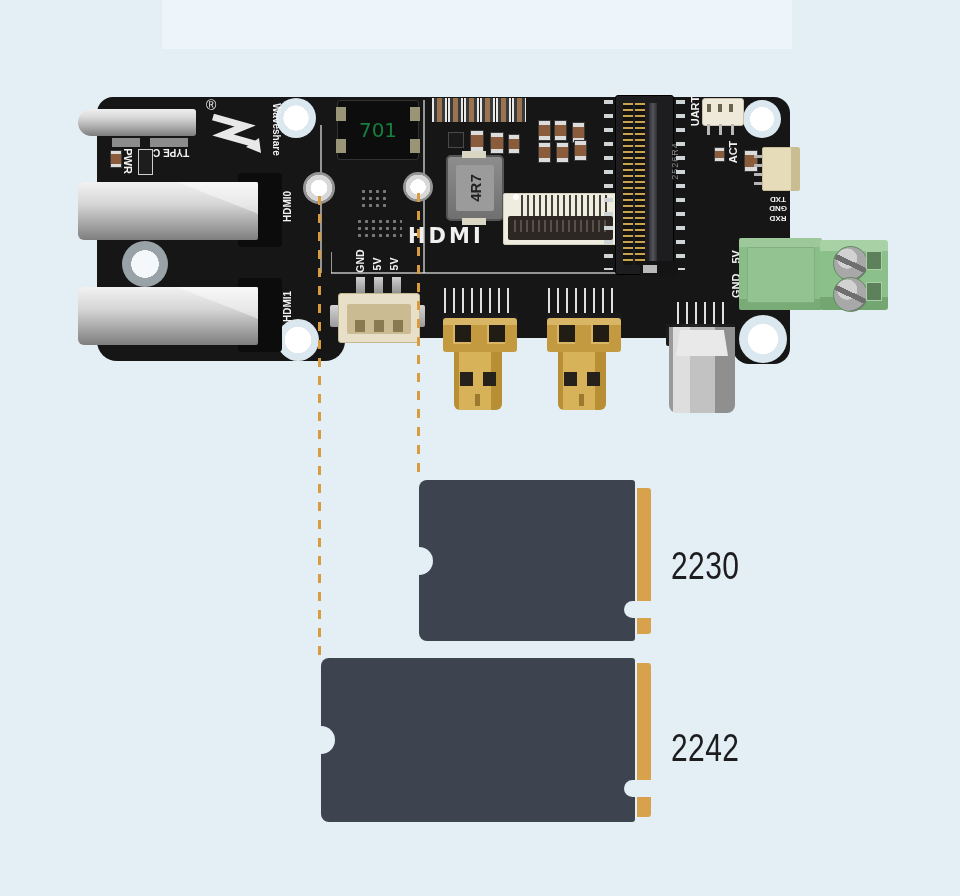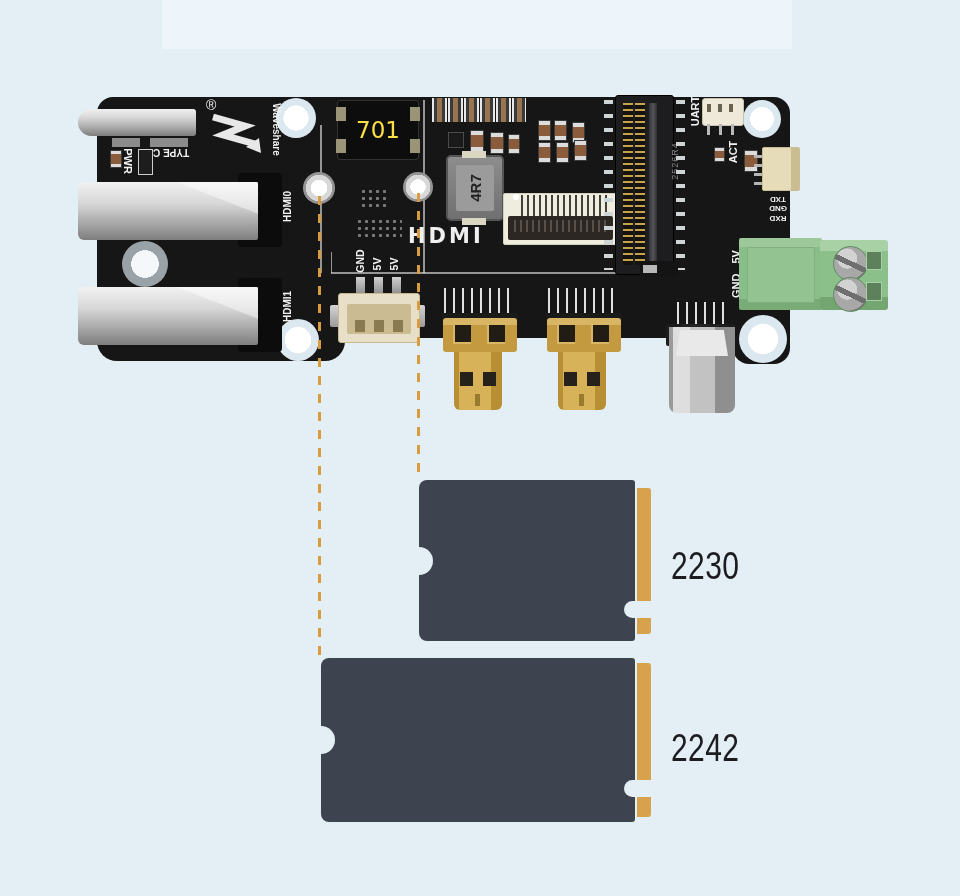--- a/index.html
+++ b/index.html
@@ -90,21 +90,21 @@
   <div class="vlabel" style="left:153px;top:147px;font-size:10px;transform:rotate(180deg);">TYPE C</div>
   <div class="vlabel" style="left:272px;top:201px;font-size:10px;transform:rotate(-90deg);">HDMI0</div>
   <div class="vlabel" style="left:272px;top:301px;font-size:10px;transform:rotate(-90deg);">HDMI1</div>
 
   <div class="abs" style="left:337px;top:100px;width:80px;height:58px;background:#0d0d0d;border:1px solid #323232;border-radius:3px;">
     <div class="abs" style="left:-2px;top:6px;width:10px;height:14px;background:#9a9576;"></div>
     <div class="abs" style="right:-2px;top:6px;width:10px;height:14px;background:#9a9576;"></div>
     <div class="abs" style="left:-2px;bottom:6px;width:10px;height:14px;background:#9a9576;"></div>
     <div class="abs" style="right:-2px;bottom:6px;width:10px;height:14px;background:#9a9576;"></div>
     <div class="abs" style="left:0;top:0;width:100%;height:100%;display:flex;align-items:center;justify-content:center;
-                color:#fde047;font-size:23px;font-family:'DejaVu Sans',sans-serif;">701</div>
+                color:#15803d;font-size:20px;font-family:'DejaVu Sans',sans-serif;">701</div>
   </div>
 
   <div class="abs" style="left:432px;top:98px;width:94px;height:24px;
               background:repeating-linear-gradient(90deg,#e8e8e8 0 2px,#3a3a3a 2px 5px,#9a7450 5px 10px,#3a3a3a 10px 13px,#e8e8e8 13px 15px,transparent 15px 16px);"></div>
   <div class="abs" style="left:448px;top:132px;width:14px;height:14px;background:#1a1a1a;border:1px solid #4a4a4a;"></div>
   <div class="smd-v" style="left:470px;top:130px;width:12px;height:20px;"></div>
   <div class="smd-v" style="left:490px;top:132px;width:12px;height:20px;"></div>
   <div class="smd-v" style="left:508px;top:134px;width:10px;height:18px;"></div>
   <div class="smd-v" style="left:538px;top:120px;width:11px;height:19px;"></div>
   <div class="smd-v" style="left:554px;top:120px;width:11px;height:19px;"></div>

